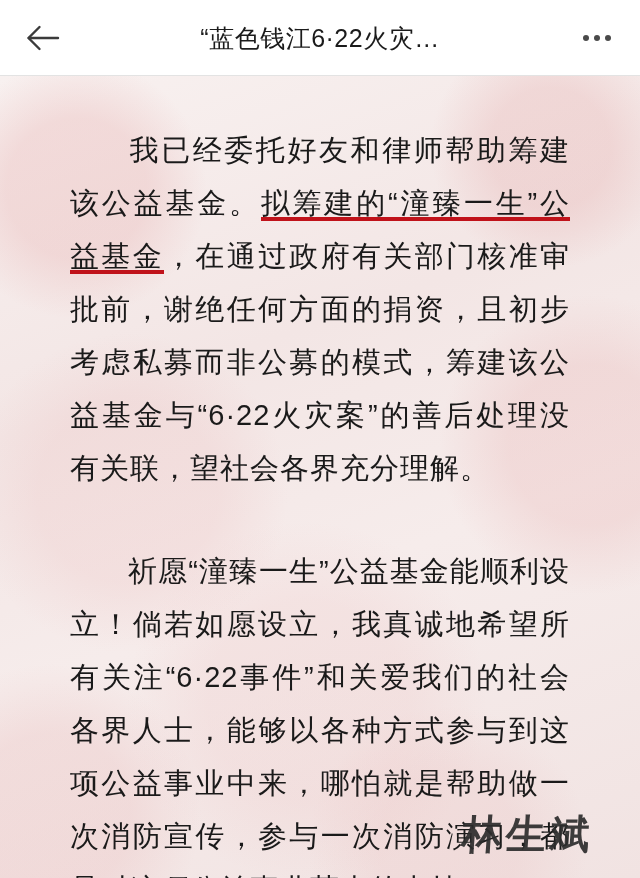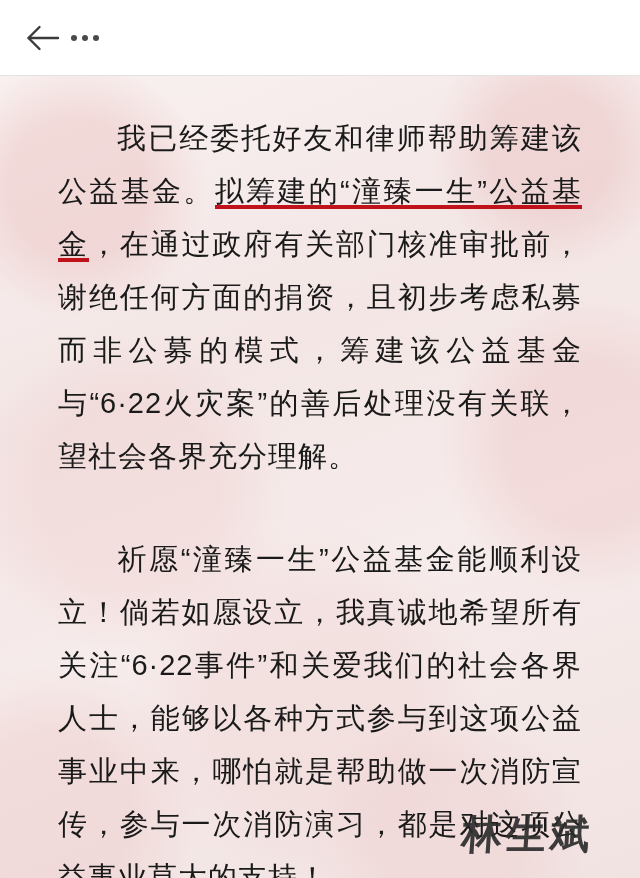--- a/index.html
+++ b/index.html
@@ -109,21 +109,21 @@
     z-index: 2;
   }
 
   .para {
     font-family: "Liberation Sans", sans-serif;
     font-size: 29px;
     line-height: 53px;
     color: #1a1a1a;
     letter-spacing: 1px;
     text-align: justify;
-    margin: 0;
+    margin: 12px;
   }
   .para + .para {
     margin-top: 50px;
   }
   .indent { display: inline-block; width: 58px; }
 
   .mark {
     position: relative;
     display: inline;
     background-image: linear-gradient(to top, #c0121a 0, #c0121a 4px, rgba(0,0,0,0) 4px);
@@ -152,20 +152,21 @@
 
 <div class="screen">
 
   <div class="topbar">
     <div class="back-icon">
       <svg width="34" height="26" viewBox="0 0 34 26" aria-hidden="true">
         <path d="M13.5 2 L2.5 13 L13.5 24" fill="none" stroke="#3b3b3b" stroke-width="2.4" stroke-linecap="round" stroke-linejoin="round"></path>
         <line x1="2.8" y1="13" x2="32" y2="13" stroke="#3b3b3b" stroke-width="2.4" stroke-linecap="round"></line>
       </svg>
     </div>
+    <div class="topbar-title">“蓝色钱江6·22火灾…</div>
     <div class="more-icon">
       <span class="dot"></span>
       <span class="dot"></span>
       <span class="dot"></span>
     </div>
     <div class="topbar-divider"></div>
   </div>
 
   <div class="content">
     <div class="content-inner">

